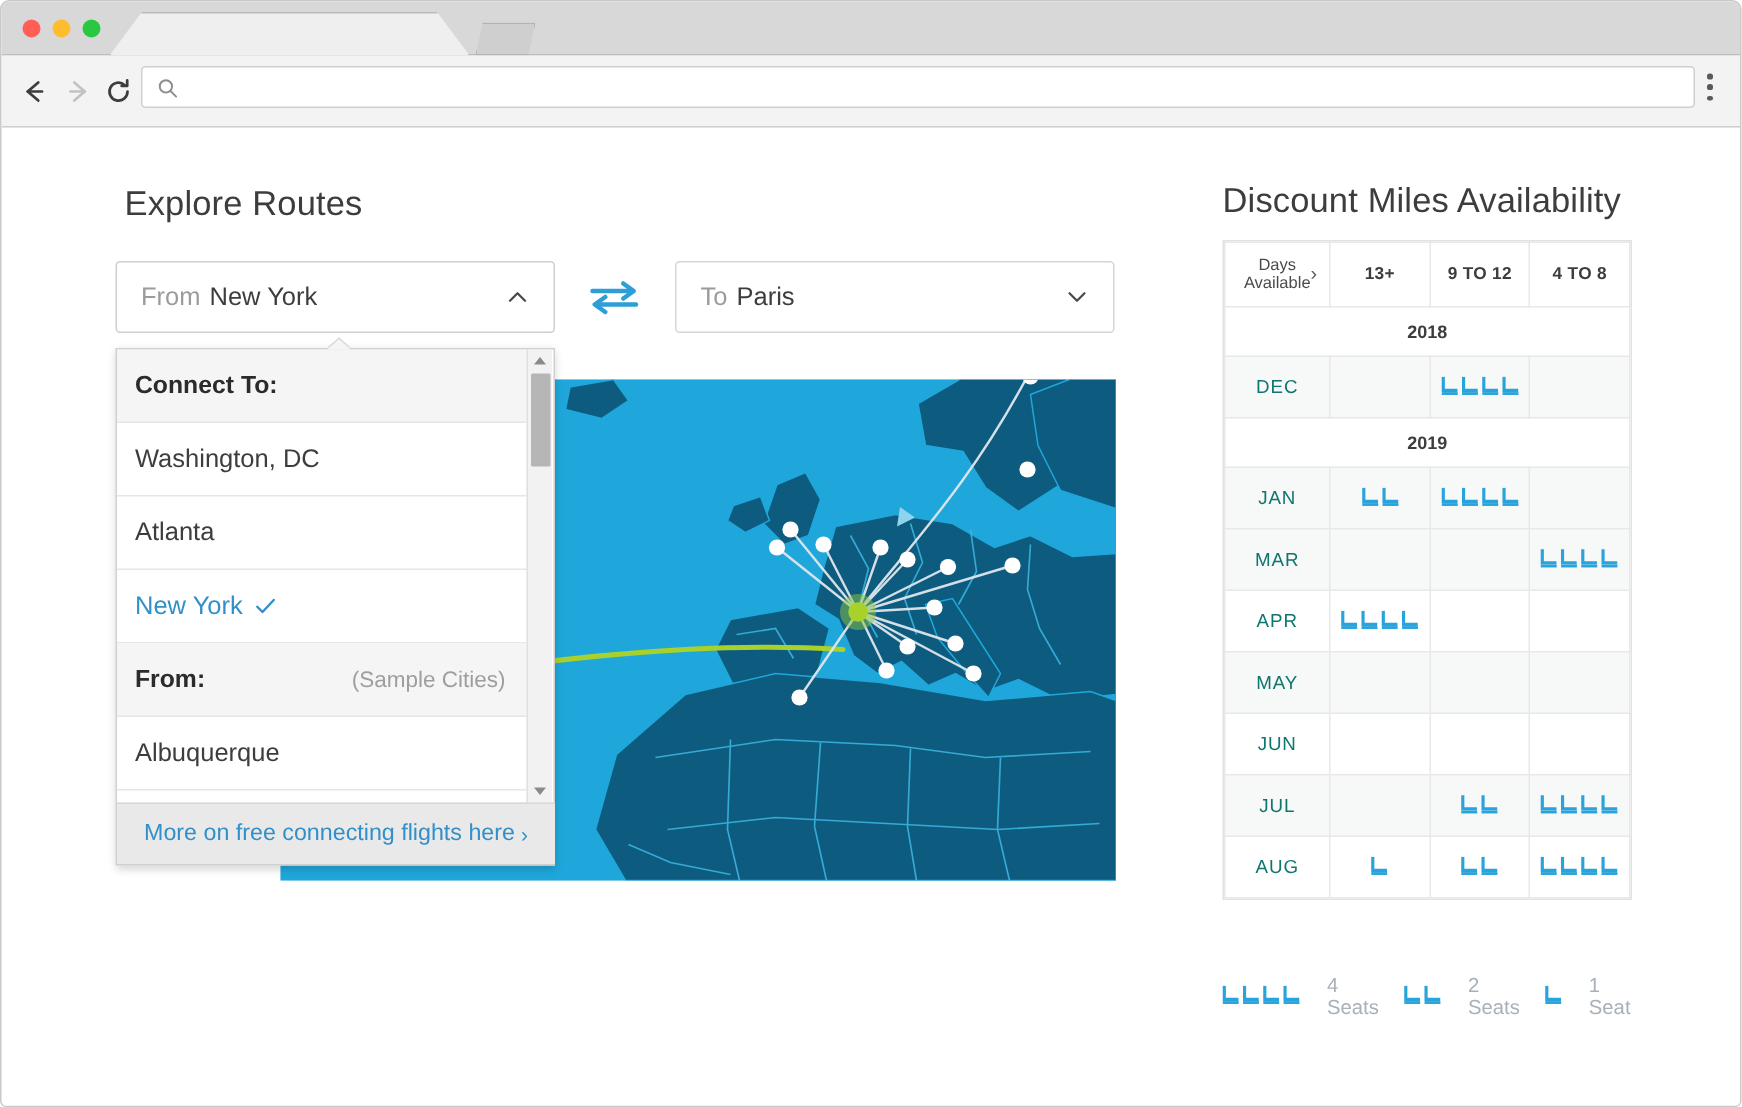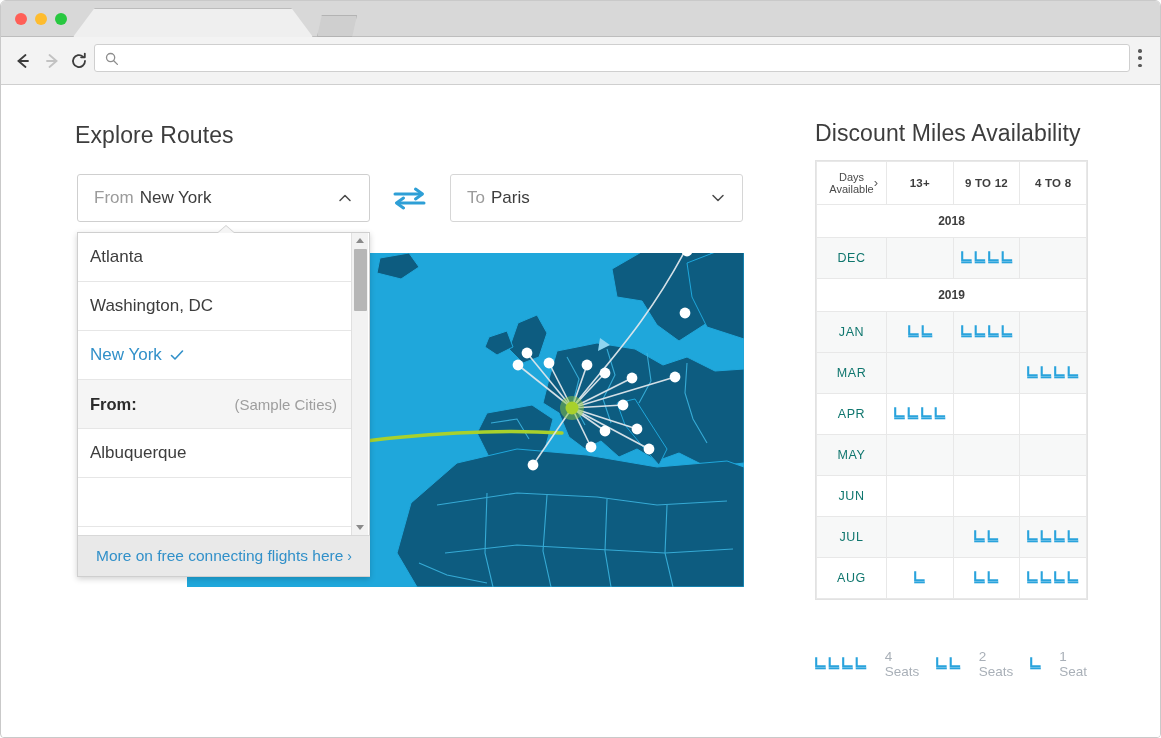--- a/index.html
+++ b/index.html
@@ -254,21 +254,21 @@
   </div>
 
   <div class="kebab">
     <i></i>
       <i></i>
       <i></i>
   </div>
 
   <div class="page">
 
-    <div class="h2" id="explore-title" style="position:absolute;left:73px;top:36px;">Explore Routes</div>
+    <div class="h2" id="explore-title" style="position:absolute;left:81px;top:36px;">Explore Routes</div>
 
     <div class="h2" id="discount-title" style="position:absolute;left:813px;top:34px;text-align:center;">Discount Miles Availability</div>
 
     <div class="select" id="from-select" style="left:75px;top:88px;">
       <span class="sel-prefix">From</span>
       <span class="sel-value">New York</span>
       <svg class="caret" viewBox="0 0 16 16">
         <path d="M3 10.5 L8 5.5 L13 10.5" fill="none" stroke="#4a4a4a" stroke-width="1.5" stroke-linecap="round" stroke-linejoin="round"></path>
       </svg>
     </div>
@@ -374,27 +374,30 @@
 
         <circle cx="385" cy="155" r="12" fill="#8dc63f" opacity=".5"></circle>
         <circle cx="385" cy="155" r="6.5" fill="#a8d12c"></circle>
       </svg>
     </div>
 
     <div class="dropdown" style="left:75px;top:146px;width:293px;height:345px;">
       <div class="dd-notch"></div>
 
       <div class="dd-list">
+        <div class="dd-row hdr">
+          <span>Connect To:</span>
+        </div>
+
+        <div class="dd-row">
+          <span>Washington, DC</span>
+        </div>
 
         <div class="dd-row">
           <span>Atlanta</span>
-        </div>
-
-        <div class="dd-row">
-          <span>Washington, DC</span>
         </div>
 
         <div class="dd-row selected">
           <span>New York</span>
           <svg class="dd-check" viewBox="0 0 14 14">
             <path d="M1.5 7.5 L5 11 L12.5 3" fill="none" stroke="#3190c9" stroke-width="1.6" stroke-linecap="round" stroke-linejoin="round"></path>
           </svg>
         </div>
 
         <div class="dd-row hdr">

